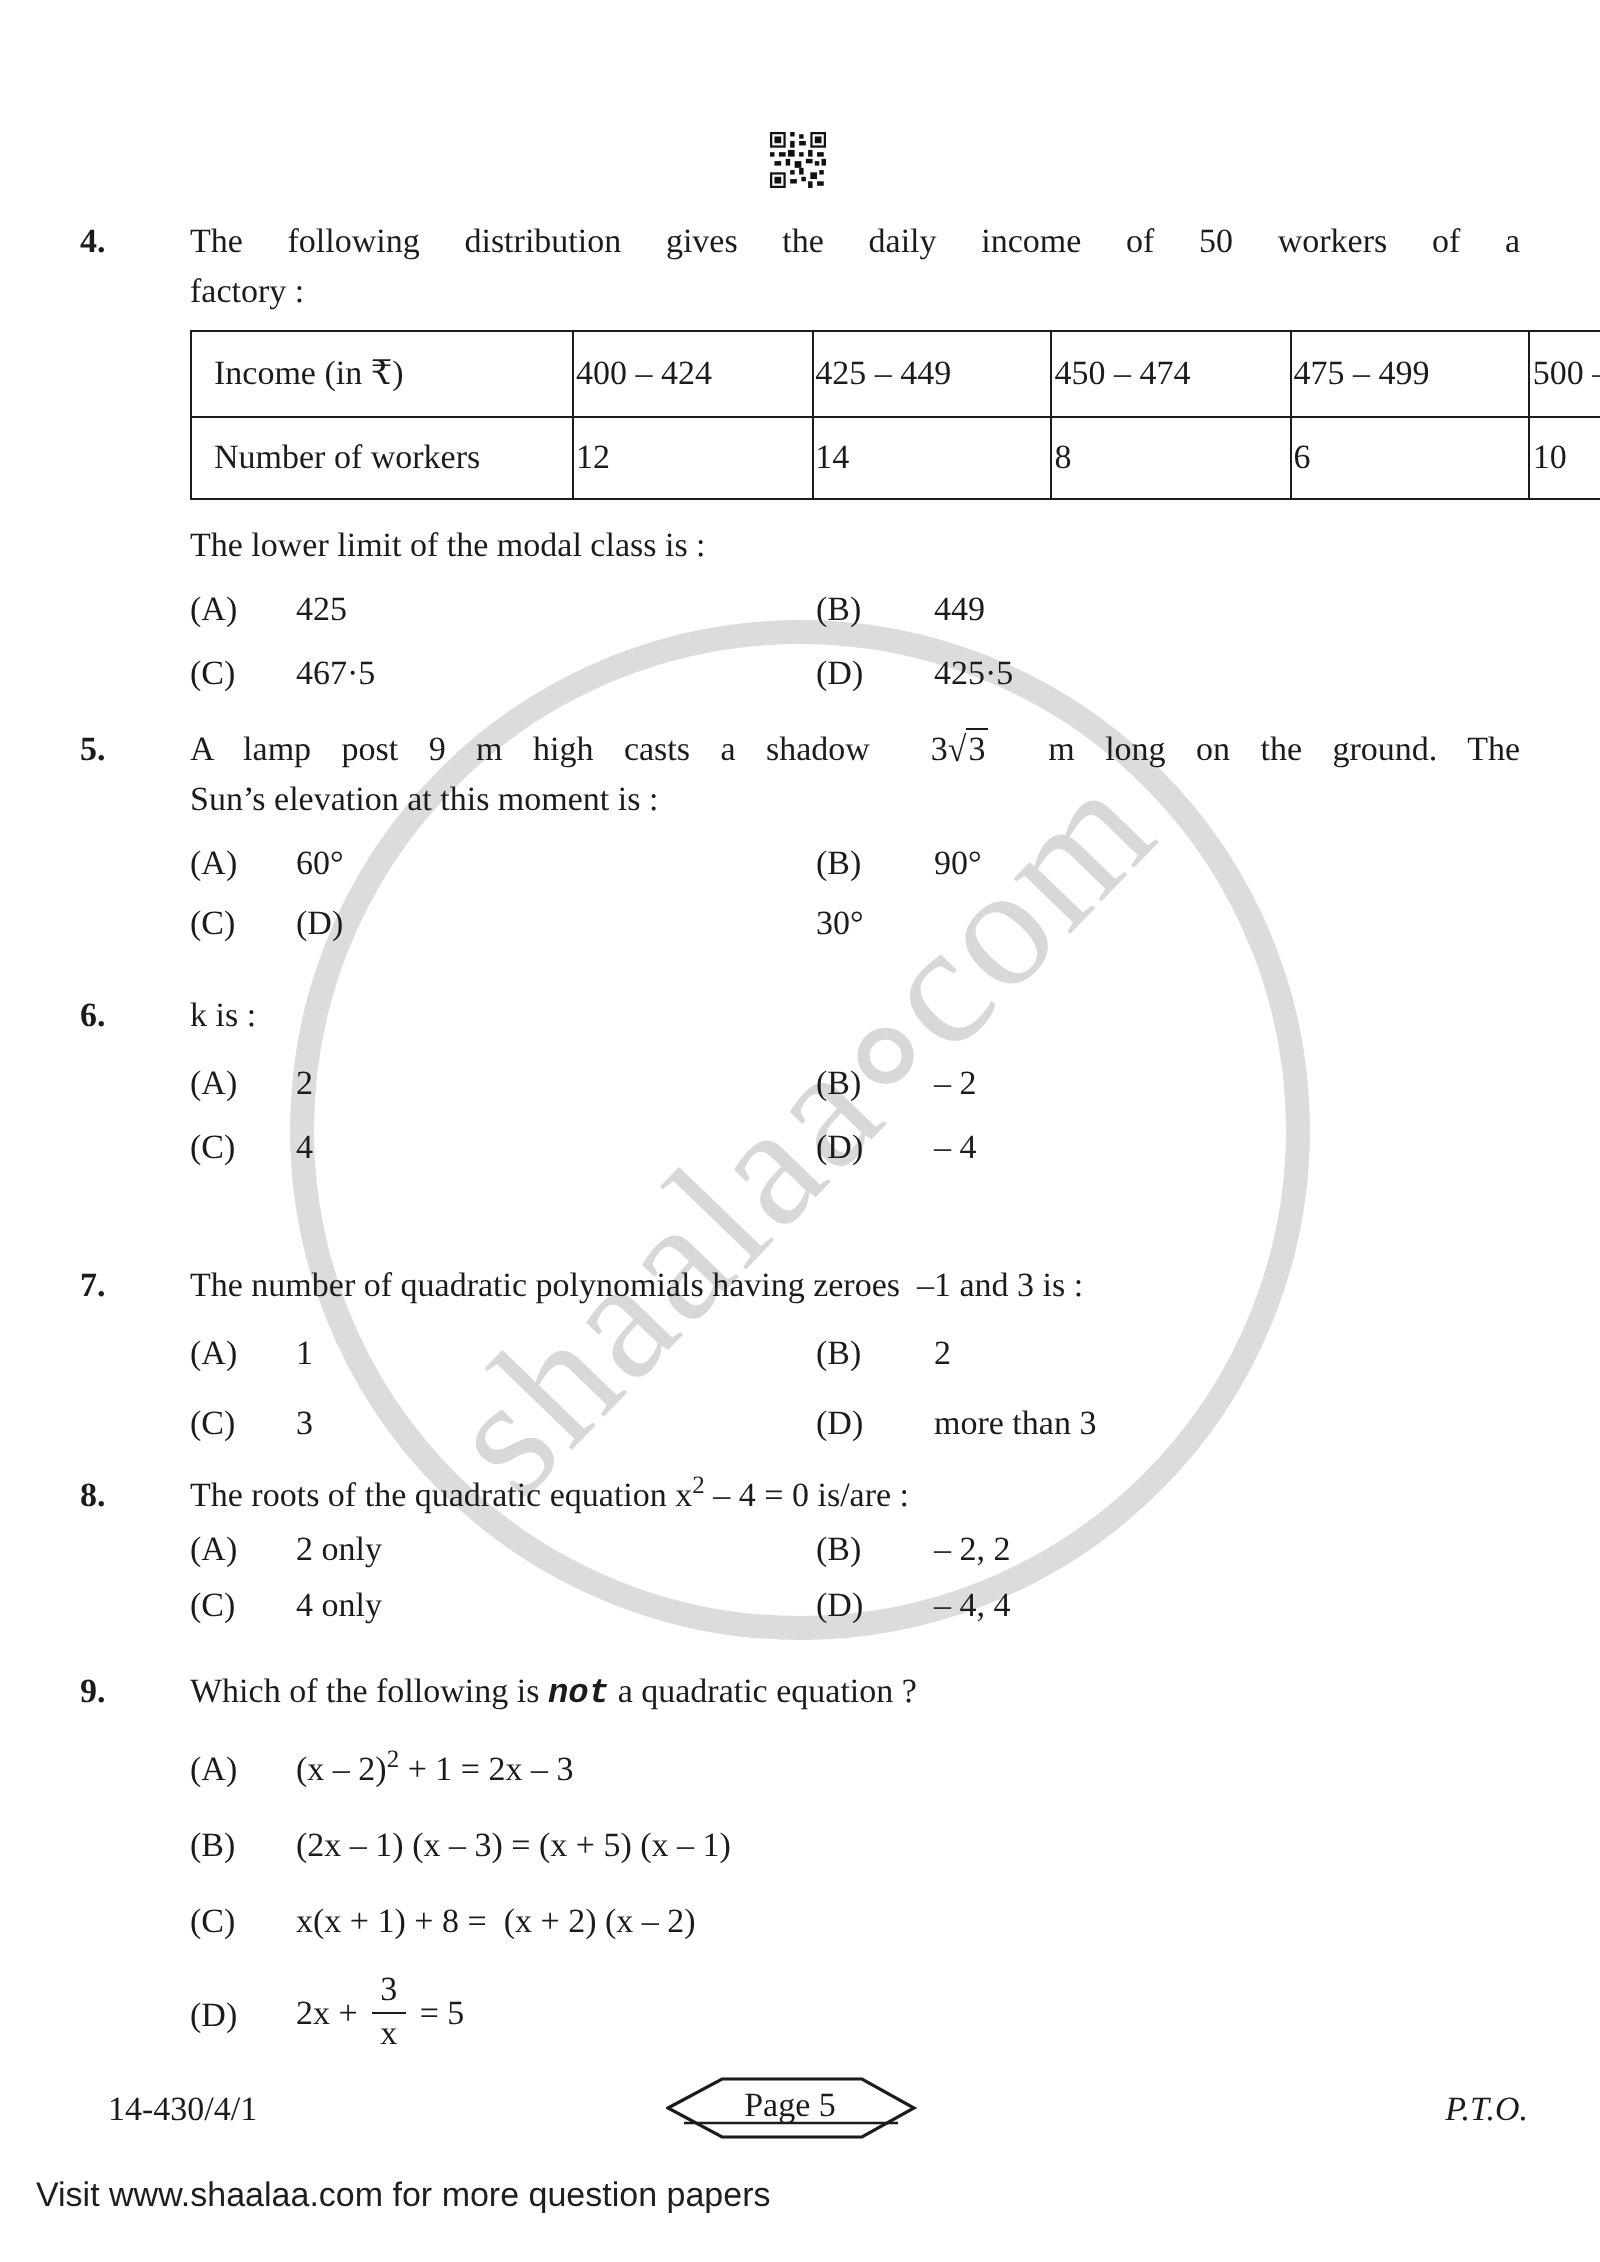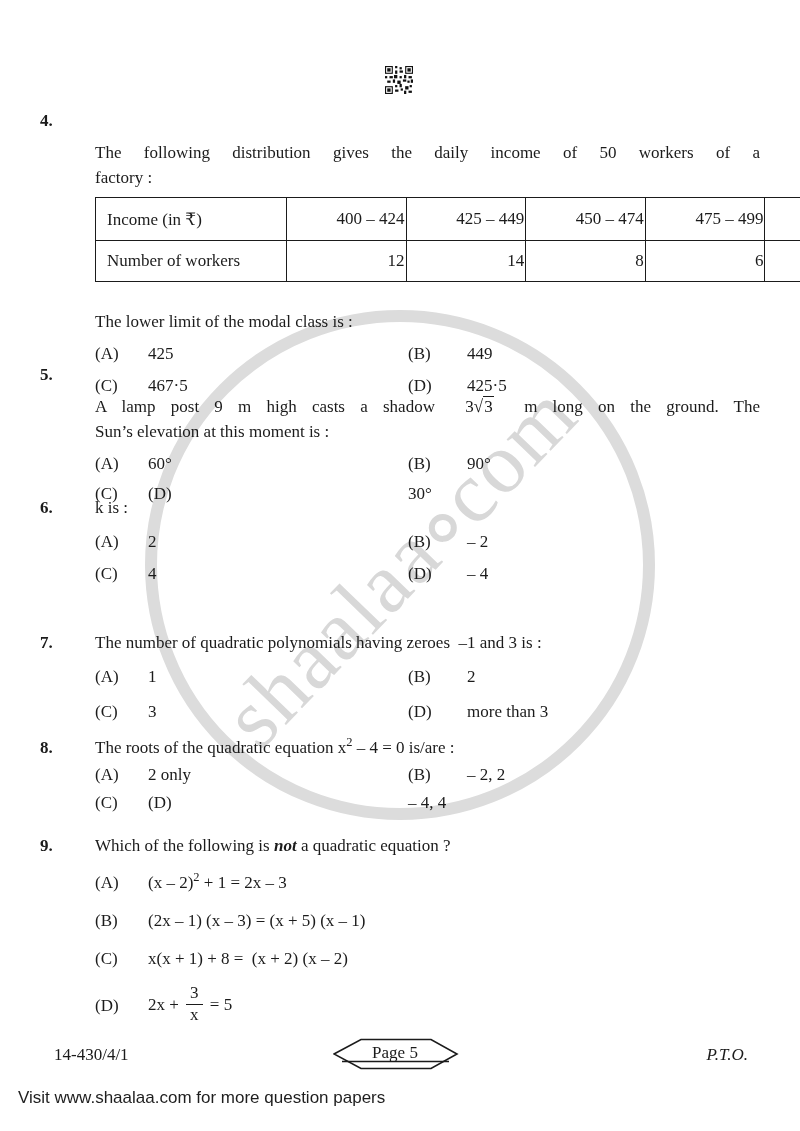--- a/index.html
+++ b/index.html
@@ -23,50 +23,50 @@
     margin:0 7px;vertical-align:middle;transform:translateY(-4px);
   }
   .content{position:relative;z-index:1;}
   
   .qr{position:absolute;left:385px;top:66px;width:28px;height:28px;}
   
   .question{position:absolute;left:40px;width:720px;display:flex;}
   .qnum{width:55px;font-weight:700;line-height:25px;flex:0 0 55px;}
   .qbody{flex:1;min-width:0;}
   .line{display:block;line-height:25px;}
-  .jline{text-align:justify;text-align-last:justify;margin-top:32px;}
+  .jline{text-align:justify;text-align-last:justify;}
   sup{font-size:12.5px;line-height:0;}
   
   table.inc{border-collapse:collapse;margin-top:7px;width:790px;table-layout:fixed;}
-  table.inc td{border:1.4px solid #1b1b1b;text-align:right;font-size:17px;color:#1b1b1b;}
+  table.inc td{border:1.4px solid #1b1b1b;text-align:left;font-size:17px;color:#1b1b1b;}
   table.inc tr:first-child td{height:40px;}
   table.inc tr:last-child td{height:38px;}
   table.inc td.lab{width:178px;text-align:left;padding-left:11px;}
-  .subtext{margin-top:29px;line-height:21px;}
+  .subtext{margin-top:12px;line-height:21px;}
   
   .opts{display:grid;grid-template-columns:53px 260px 59px 1fr;margin-top:12px;}
   .opts.r32{grid-auto-rows:32px;}
   .opts.r30{grid-auto-rows:30px;}
   .opts.r35{grid-auto-rows:35px;}
   .opts.r28{grid-auto-rows:28px;margin-top:5px;}
   
   .q9row{display:grid;grid-template-columns:53px auto;margin-top:14px;align-items:center;min-height:24px;}
   .q9row.first{margin-top:13px;}
   .frac{display:inline-block;vertical-align:middle;text-align:center;margin:0 3px;transform:translateY(-2px);}
   .frac .num{display:block;border-bottom:1.4px solid #1b1b1b;padding:0 4px 1px;line-height:20px;}
   .frac .den{display:block;line-height:20px;}
   .sqrt{white-space:nowrap;}
   .sqrt .sign{display:inline-block;transform:scaleY(1.05);}
   .sqrt .rad{border-top:1.5px solid #1b1b1b;padding:0 1px;}
-  .bi{font-weight:700;font-style:italic;}
+  .bi{font-weight:700;font-style:italic;font-family:Liberation Mono, monospace;}
   
   .f-code{position:absolute;left:54px;top:1045px;}
   .hex{position:absolute;left:333px;top:1038px;}
   .hex text{font:17px "Liberation Serif","DejaVu Serif",serif;}
-  .f-pto{position:absolute;right:52px;top:1045px;font-style:italic;}
+  .f-pto{position:absolute;right:36px;top:1045px;font-style:italic;}
   .bottom-note{
     position:absolute;left:18px;top:1088px;
     font-family:"Liberation Sans","DejaVu Sans",sans-serif;font-size:17px;color:#1e1e1e;
   }
 </style>
 </head>
 <body>
 
 <div class="page">
 
@@ -210,20 +210,21 @@
     <div class="question" style="top:735px">
       <div class="qnum">8.</div>
       <div class="qbody">
         <span class="line"><span>The roots of the quadratic equation x</span><sup>2</sup><span> – 4 = 0 is/are :</span></span>
         <div class="opts r28">
           <span>(A)</span>
           <span>2 only</span>
           <span>(B)</span>
           <span>– 2, 2</span>
           <span>(C)</span>
+          <span>4 only</span>
           <span>(D)</span>
           <span>– 4, 4</span>
         </div>
       </div>
     </div>
 
     <div class="question" style="top:833px">
       <div class="qnum">9.</div>
       <div class="qbody">
         <span class="line"><span>Which of the following is </span><span class="bi">not</span><span> a quadratic equation ?</span></span>

